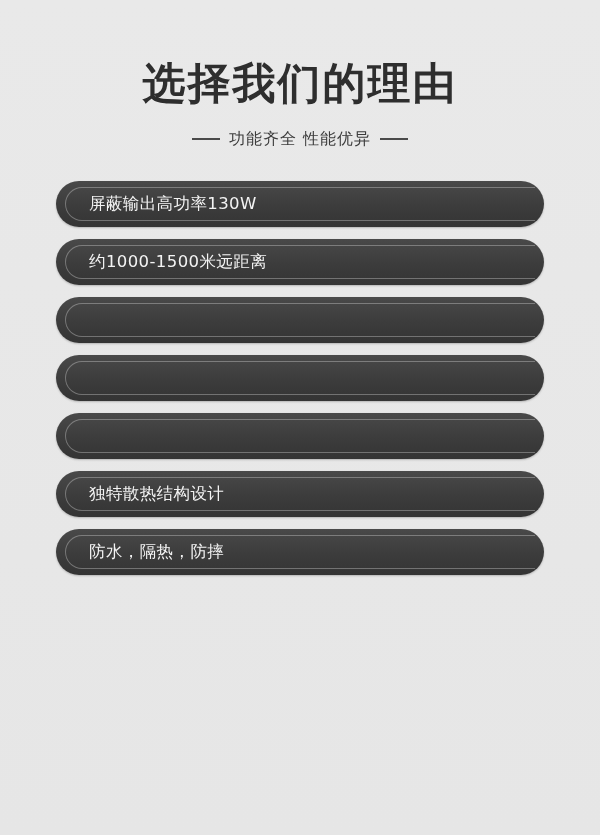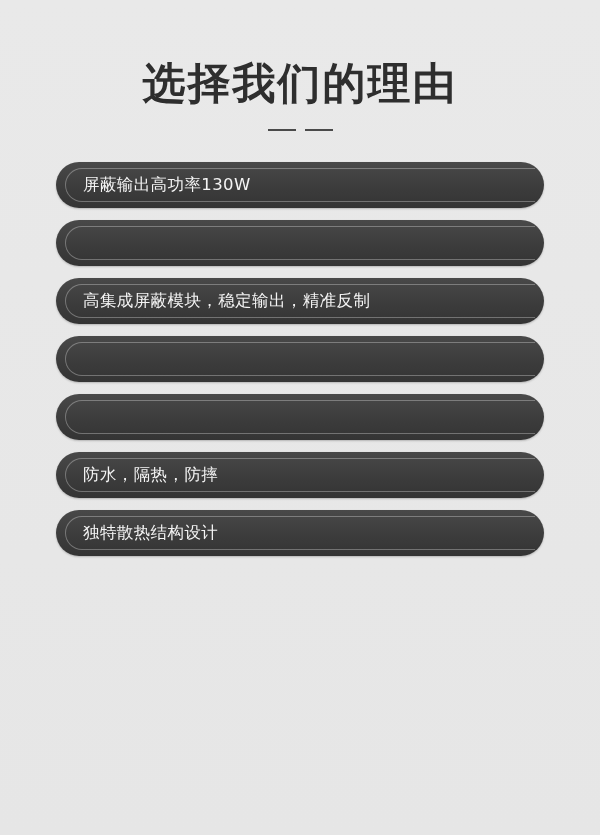--- a/index.html
+++ b/index.html
@@ -94,82 +94,83 @@
     border-radius: 17px;
     border: 1px solid rgba(255,255,255,0.30);
     border-right: none;
     border-top-right-radius: 0;
     border-bottom-right-radius: 0;
     pointer-events: none;
   }
 
   .feature-text {
     position: absolute;
-    left: 27px;
+    left: 33px;
     top: 0;
     height: 46px;
     display: flex;
     align-items: center;
     color: #f4f4f4;
     font-size: 16.5px;
     letter-spacing: 0.4px;
     font-family: "DejaVu Sans", "Liberation Sans", sans-serif;
     white-space: nowrap;
   }
 </style>
 </head>
 <body>
 
 <div class="page">
 
   <div class="header">
     <div class="main-title">选择我们的理由</div>
     <div class="subtitle-row">
       <span class="sub-dash"></span>
+      <span class="subtitle">功能齐全 性能优异</span>
       <span class="sub-dash"></span>
     </div>
   </div>
 
   <div class="features">
 
     <div class="feature-row">
       <div class="feature-pill"></div>
       <div class="feature-inner"></div>
       <div class="feature-text">屏蔽输出高功率130W</div>
     </div>
 
     <div class="feature-row">
       <div class="feature-pill"></div>
       <div class="feature-inner"></div>
+      <div class="feature-text">约1000-1500米远距离</div>
     </div>
 
 
     <div class="feature-row">
       <div class="feature-pill"></div>
       <div class="feature-inner"></div>
-      <div class="feature-text">高集成屏蔽模块，稳定输出，精准反制</div>
     </div>
 
     <div class="feature-row">
       <div class="feature-pill"></div>
       <div class="feature-inner"></div>
     </div>
 
     <div class="feature-row">
       <div class="feature-pill"></div>
       <div class="feature-inner"></div>
     </div>
 
 
     <div class="feature-row">
       <div class="feature-pill"></div>
       <div class="feature-inner"></div>
-      <div class="feature-text">防水，隔热，防摔</div>
+      <div class="feature-text">独特散热结构设计</div>
     </div>
 
     <div class="feature-row">
       <div class="feature-pill"></div>
       <div class="feature-inner"></div>
-      <div class="feature-text">独特散热结构设计</div>
+      <div class="feature-text">防水，隔热，防摔</div>
     </div>
 
   </div>
 </div>
 
 </body></html>

